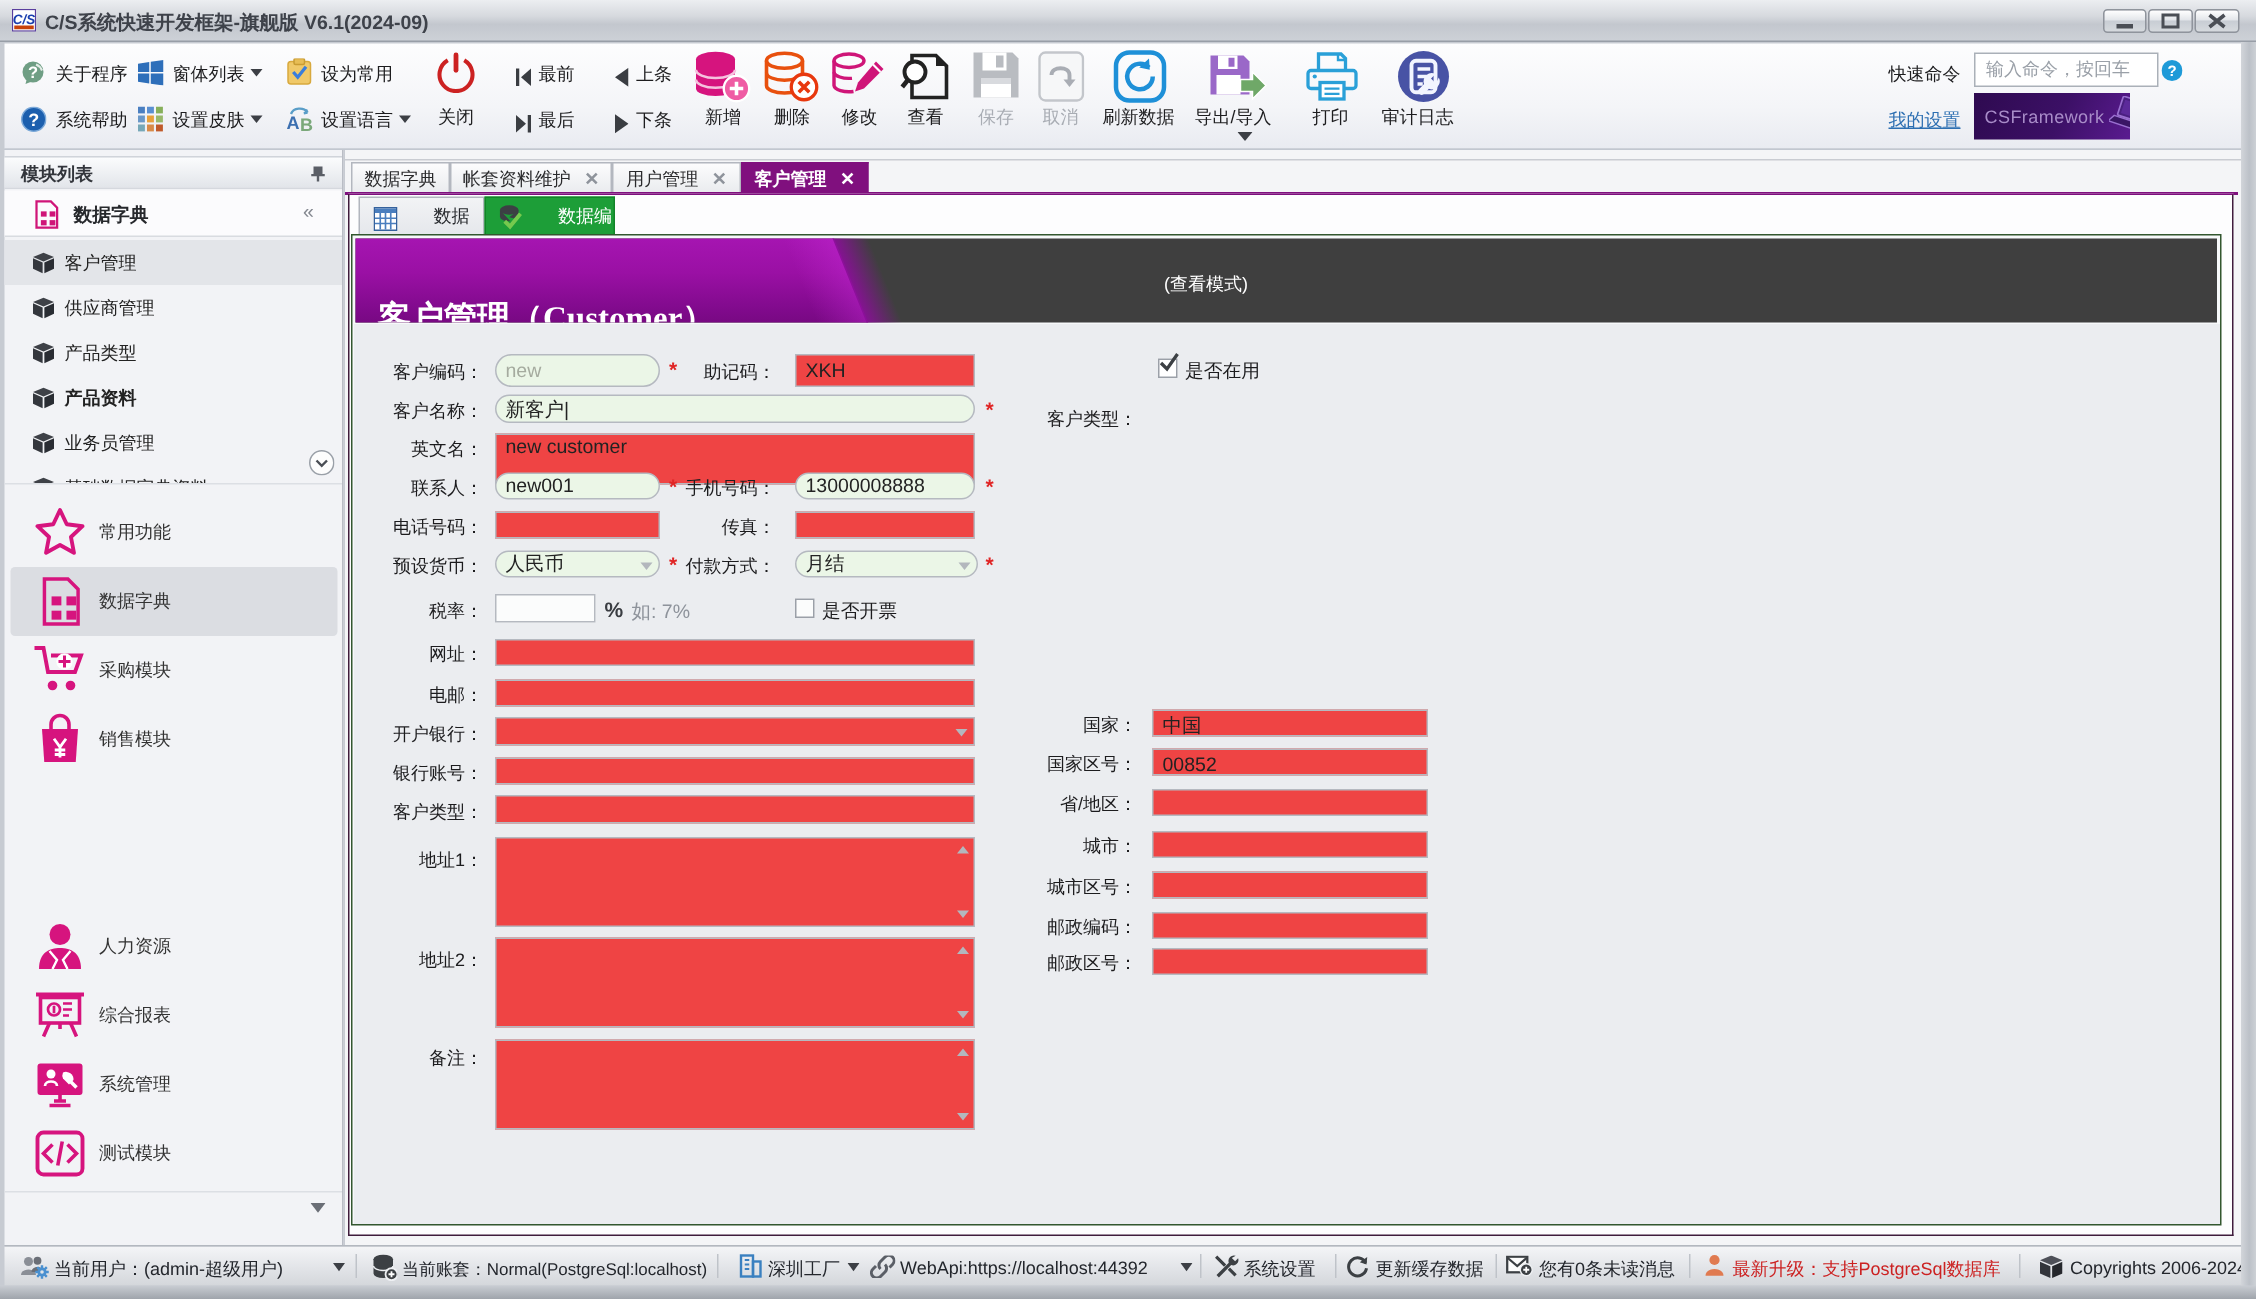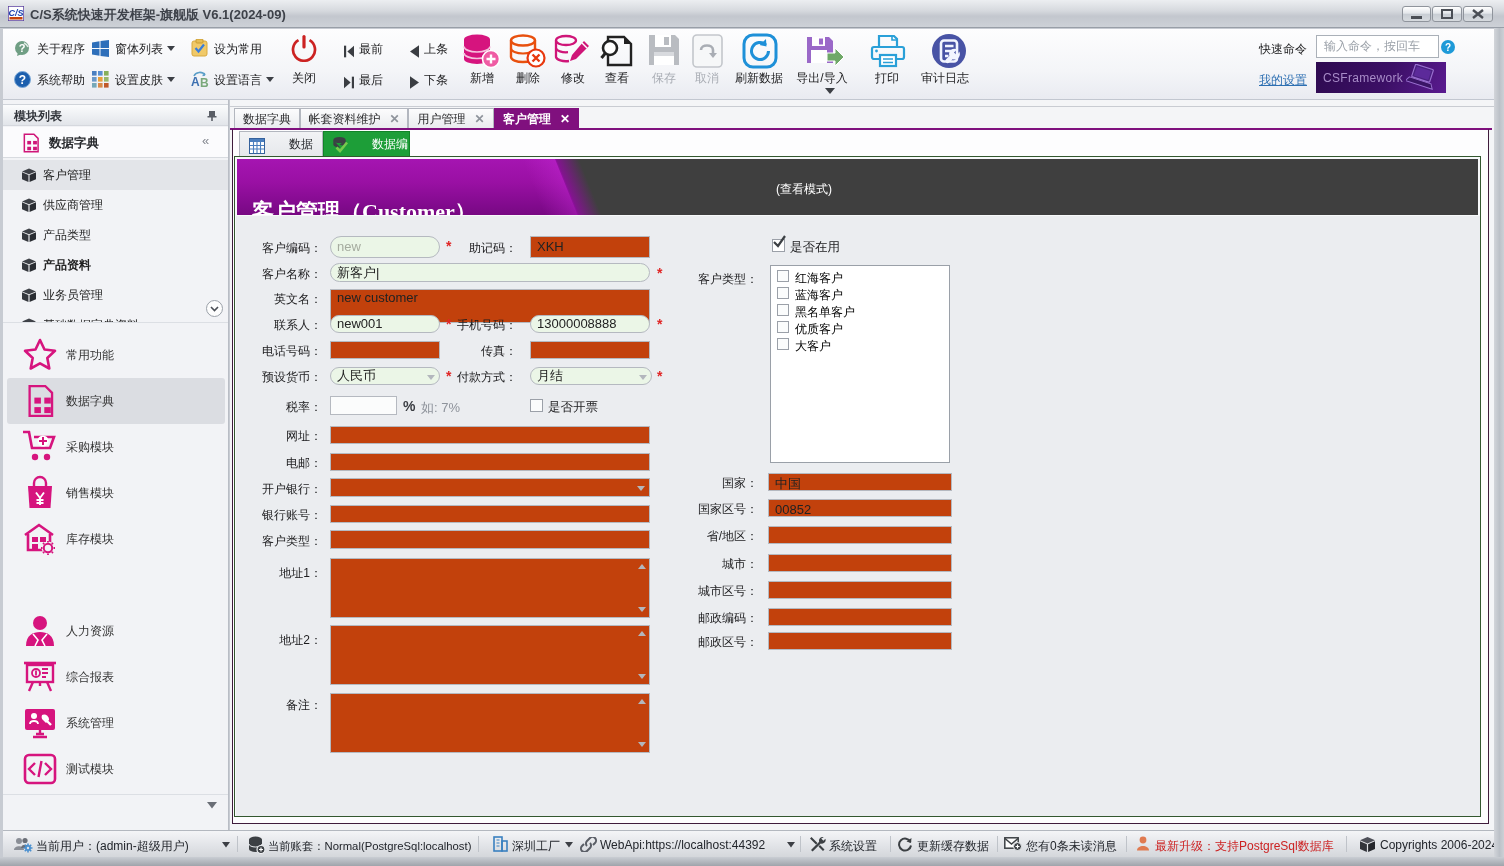--- a/index.html
+++ b/index.html
@@ -35,21 +35,21 @@
  background:linear-gradient(#fcfcfd,#e9ebee);font-size:12px;color:#2a2a2c;line-height:20px;text-align:center;}
 #pagebox{position:absolute;left:2px;top:29px;width:1257px;height:695px;background:#fdfdfe;border:1px solid #3f1c3c;border-top:1.5px solid #7d107d;}
 .stab{position:absolute;top:1px;height:38px;font-size:12px;line-height:25px;padding-left:20px;}
 #panel{position:absolute;left:1px;top:26px;width:1247px;height:661px;background:#f7f9fa;border:1px solid #33572f;}
 #banner{position:absolute;left:2px;top:2px;width:1241px;height:56px;background:#3f3f3f;overflow:hidden;}
 #bannerpurple{position:absolute;left:-30px;top:-5px;width:347px;height:70px;background:linear-gradient(#a816b4 0%,#9a10a4 40%,#800a8c 75%,#6f0878 100%);transform:skewX(22deg);transform-origin:top left;}
 #bannerpurple2{position:absolute;left:283px;top:-5px;width:34px;height:70px;background:linear-gradient(90deg,rgba(198,42,214,0),rgba(198,42,214,.42));transform:skewX(22deg);transform-origin:top left;}
 #bannerfade{position:absolute;left:316px;top:-5px;width:24px;height:70px;background:linear-gradient(90deg,rgba(138,15,152,.95),rgba(120,12,130,0));transform:skewX(22deg);transform-origin:top left;}
 
 .lbl{position:absolute;font-size:12px;color:#1c1c1e;text-align:right;white-space:nowrap;}
-.inp{position:absolute;background:#c2410c;border:1px solid #b5b9c0;font-size:13px;color:#222;padding:0 6px;line-height:20px;white-space:nowrap;overflow:hidden;}
+.inp{position:absolute;background:#ef4444;border:1px solid #b5b9c0;font-size:13px;color:#222;padding:0 6px;line-height:20px;white-space:nowrap;overflow:hidden;}
 .green{background:#ebf6e7;border-radius:11px;}
 .star{position:absolute;color:#e02525;font-size:14px;font-weight:bold;}
 .cbx{position:absolute;width:13px;height:13px;background:#fbfcfc;border:1px solid #9ba0a8;}
 .dd{position:absolute;right:4px;top:8px;width:0;height:0;border-left:4px solid transparent;border-right:4px solid transparent;border-top:5px solid #b3b7bd;}
 .ta-ar{position:absolute;right:3px;width:0;height:0;border-left:4px solid transparent;border-right:4px solid transparent;}
 
 #statusbar{position:absolute;left:3px;top:830px;width:1491px;height:27px;
  background:linear-gradient(#f4f5f7,#e2e4e8 55%,#d4d7db);border-top:1px solid #b3b8bf;}
 .st{position:absolute;top:7px;font-size:12px;color:#23262c;white-space:nowrap;}
 .stsep{position:absolute;top:5px;width:1px;height:16px;background:#bfc3c9;}
@@ -225,21 +225,21 @@
       </svg>
     <div class="bigbtn" style="left:913px;top:41px">审计日志</div>
 
     <div class="tbtxt" style="left:1256px;top:12px">快速命令</div>
     <div class="abs" style="left:1313px;top:6px;width:123px;height:23px;background:#fff;border:1px solid #aab0b8;font-size:12px;color:#9aa0a8;line-height:21px;padding-left:7px;">输入命令，按回车</div>
     <svg class="tbico" style="left:1438px;top:11px" width="14" height="14" viewBox="0 0 14 14">
         <circle cx="7" cy="7" r="7" fill="#1e9ad8"></circle>
         <text x="7" y="10.6" font-size="10" font-weight="bold" fill="#fff" text-anchor="middle">?</text>
       </svg>
     <div class="tbtxt" style="left:1256px;top:43px;color:#2d6fb2;text-decoration:underline">我的设置</div>
-    <div class="abs" style="left:1313px;top:33px;width:130px;height:31px;background:linear-gradient(115deg,#2e0a50 0%,#3c1066 55%,#5a1b90 100%);overflow:hidden">
+    <div class="abs" style="left:1313px;top:33px;width:104px;height:31px;background:linear-gradient(115deg,#2e0a50 0%,#3c1066 55%,#5a1b90 100%);overflow:hidden">
       <div class="abs" style="left:7px;top:9px;font-size:12px;color:#a88cc8;letter-spacing:.3px">CSFramework</div>
       <svg class="abs" style="left:90px;top:2px" width="32" height="28" viewBox="0 0 34 28">
           <g transform="rotate(18 17 14)">
             <rect x="6" y="2" width="20" height="14" rx="1" fill="#4a2080" stroke="#9a70d0" stroke-width="1.2"></rect>
             <rect x="8" y="4" width="16" height="10" fill="#5c2a9a"></rect>
             <path d="M4 17 H28 L31 22 H1 Z" fill="#3a1566" stroke="#9a70d0" stroke-width="1"></path>
           </g>
         </svg>
     </div>
   </div>
@@ -322,35 +322,20 @@
         </svg>
       <span class="mlabel">采购模块</span>
     </div>
     <div class="mod" style="top:370px">
       <svg class="abs" style="left:16px;top:5px" width="34" height="36" viewBox="0 0 34 36">
           <path d="M5 11 H29 L27.5 33 H6.5 Z" fill="#d6147e"></path>
           <path d="M11 14 V8 a6 6 0 0 1 12 0 V14" fill="none" stroke="#d6147e" stroke-width="2.4"></path>
           <path d="M13 17.5 l4 5.5 4-5.5 M17 23 v7 M13.5 25 h7 M13.5 28 h7" stroke="#fff" stroke-width="1.9" fill="none"></path>
         </svg>
       <span class="mlabel">销售模块</span>
-    </div>
-    <div class="mod" style="top:416px">
-      <svg class="abs" style="left:15px;top:6px" width="36" height="34" viewBox="0 0 36 34">
-          <path d="M3 13 L17 3 L31 13" fill="none" stroke="#d6147e" stroke-width="2.6"></path>
-          <path d="M6 12 V28 H28 V12" fill="none" stroke="#d6147e" stroke-width="2.6"></path>
-          <rect x="10" y="15" width="6" height="5" fill="#d6147e"></rect>
-          <rect x="18" y="15" width="6" height="5" fill="#d6147e"></rect>
-          <rect x="10" y="22" width="6" height="5" fill="#d6147e"></rect>
-          <circle cx="26" cy="26" r="6.5" fill="#f2f3f6"></circle>
-          <circle cx="26" cy="26" r="4.2" fill="none" stroke="#d6147e" stroke-width="2"></circle>
-          <g stroke="#d6147e" stroke-width="1.8">
-            <path d="M26 20.5 v-1.5 M26 31.5 v1.5 M20.5 26 h-1.5 M31.5 26 h1.5 M22.2 22.2 l-1.2-1.2 M29.8 29.8 l1.2 1.2 M22.2 29.8 l-1.2 1.2 M29.8 22.2 l1.2-1.2"></path>
-          </g>
-        </svg>
-      <span class="mlabel">库存模块</span>
     </div>
     <div class="mod" style="top:508px">
       <svg class="abs" style="left:16px;top:6px" width="34" height="34" viewBox="0 0 34 34">
           <circle cx="17" cy="9" r="7" fill="#d6147e"></circle>
           <path d="M3 32 C3 21 10 18 17 18 C24 18 31 21 31 32 Z" fill="#d6147e"></path>
           <path d="M10 20 L15 26 L12 32 M24 20 L19 26 L22 32" stroke="#fff" stroke-width="1.6" fill="none"></path>
         </svg>
       <span class="mlabel">人力资源</span>
     </div>
     <div class="mod" style="top:554px">
@@ -490,32 +475,20 @@
               <div class="ta-ar" style="top:5px;border-bottom:5px solid #b3b7bd"></div>
               <div class="ta-ar" style="bottom:5px;border-top:5px solid #b3b7bd"></div>
             </div>
 
         <div class="cbx" style="left:535px;top:80px;background:#fff"></div>
         <svg class="abs" style="left:535px;top:76px" width="15" height="15" viewBox="0 0 15 15">
               <path d="M2 7 L6 11 L13 1" stroke="#3c4044" stroke-width="2.2" fill="none"></path>
             </svg>
         <div class="abs" style="left:553px;top:80px;font-size:12.5px;color:#1c1c1e">是否在用</div>
         <div class="lbl" style="left:446px;top:112px;width:75px">客户类型：</div>
-        <div class="abs" style="left:533px;top:106px;width:180px;height:198px;background:#fff;border:1px solid #9aa0a8;">
-          <div class="cbx" style="left:6px;top:4px;width:12px;height:12px"></div>
-              <div class="abs" style="left:24px;top:4px;font-size:12px">红海客户</div>
-          <div class="cbx" style="left:6px;top:21px;width:12px;height:12px"></div>
-              <div class="abs" style="left:24px;top:21px;font-size:12px">蓝海客户</div>
-          <div class="cbx" style="left:6px;top:38px;width:12px;height:12px"></div>
-              <div class="abs" style="left:24px;top:38px;font-size:12px">黑名单客户</div>
-          <div class="cbx" style="left:6px;top:55px;width:12px;height:12px"></div>
-              <div class="abs" style="left:24px;top:55px;font-size:12px">优质客户</div>
-          <div class="cbx" style="left:6px;top:72px;width:12px;height:12px"></div>
-              <div class="abs" style="left:24px;top:72px;font-size:12px">大客户</div>
-        </div>
         <div class="lbl" style="left:446px;top:316px;width:75px">国家：</div>
         <div class="inp" style="left:531px;top:314px;width:184px;height:18px">中国</div>
         <div class="lbl" style="left:446px;top:342px;width:75px">国家区号：</div>
         <div class="inp" style="left:531px;top:340px;width:184px;height:18px">00852</div>
         <div class="lbl" style="left:446px;top:369px;width:75px">省/地区：</div>
         <div class="inp" style="left:531px;top:367px;width:184px;height:18px"></div>
         <div class="lbl" style="left:446px;top:397px;width:75px">城市：</div>
         <div class="inp" style="left:531px;top:395px;width:184px;height:18px"></div>
         <div class="lbl" style="left:446px;top:424px;width:75px">城市区号：</div>
         <div class="inp" style="left:531px;top:422px;width:184px;height:18px"></div>

